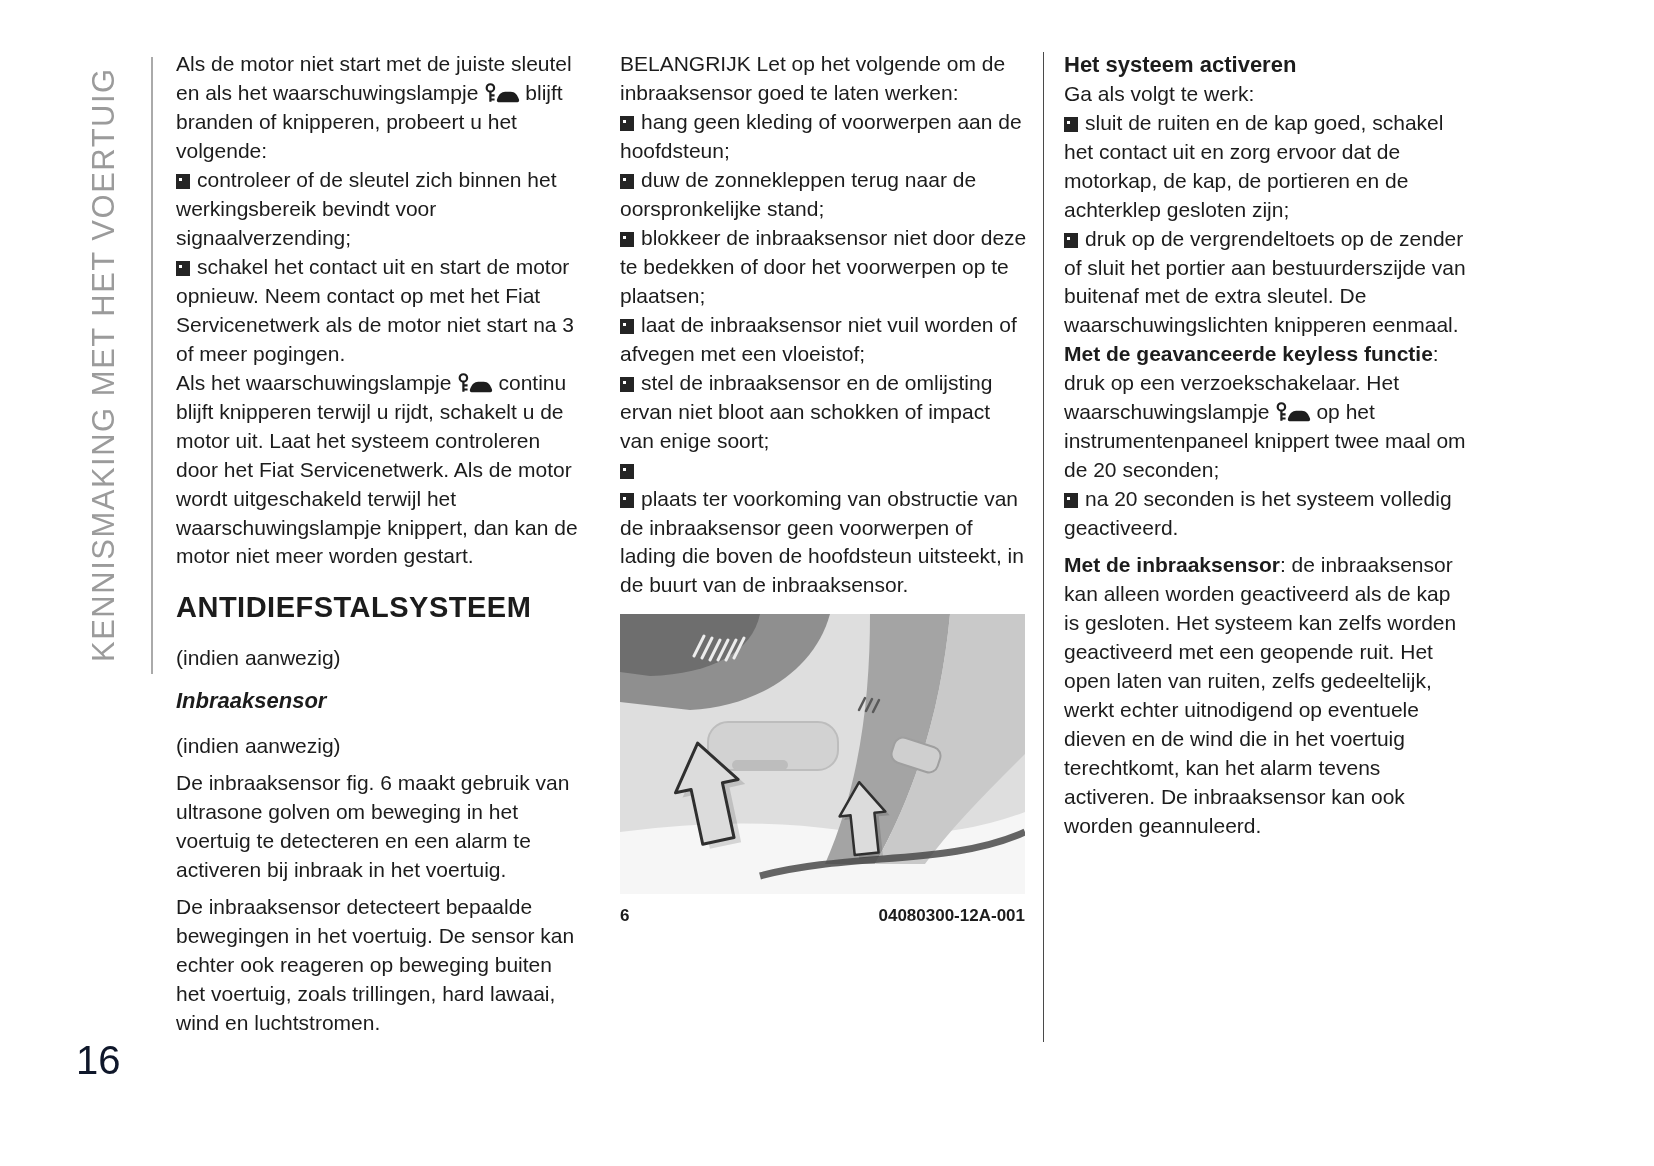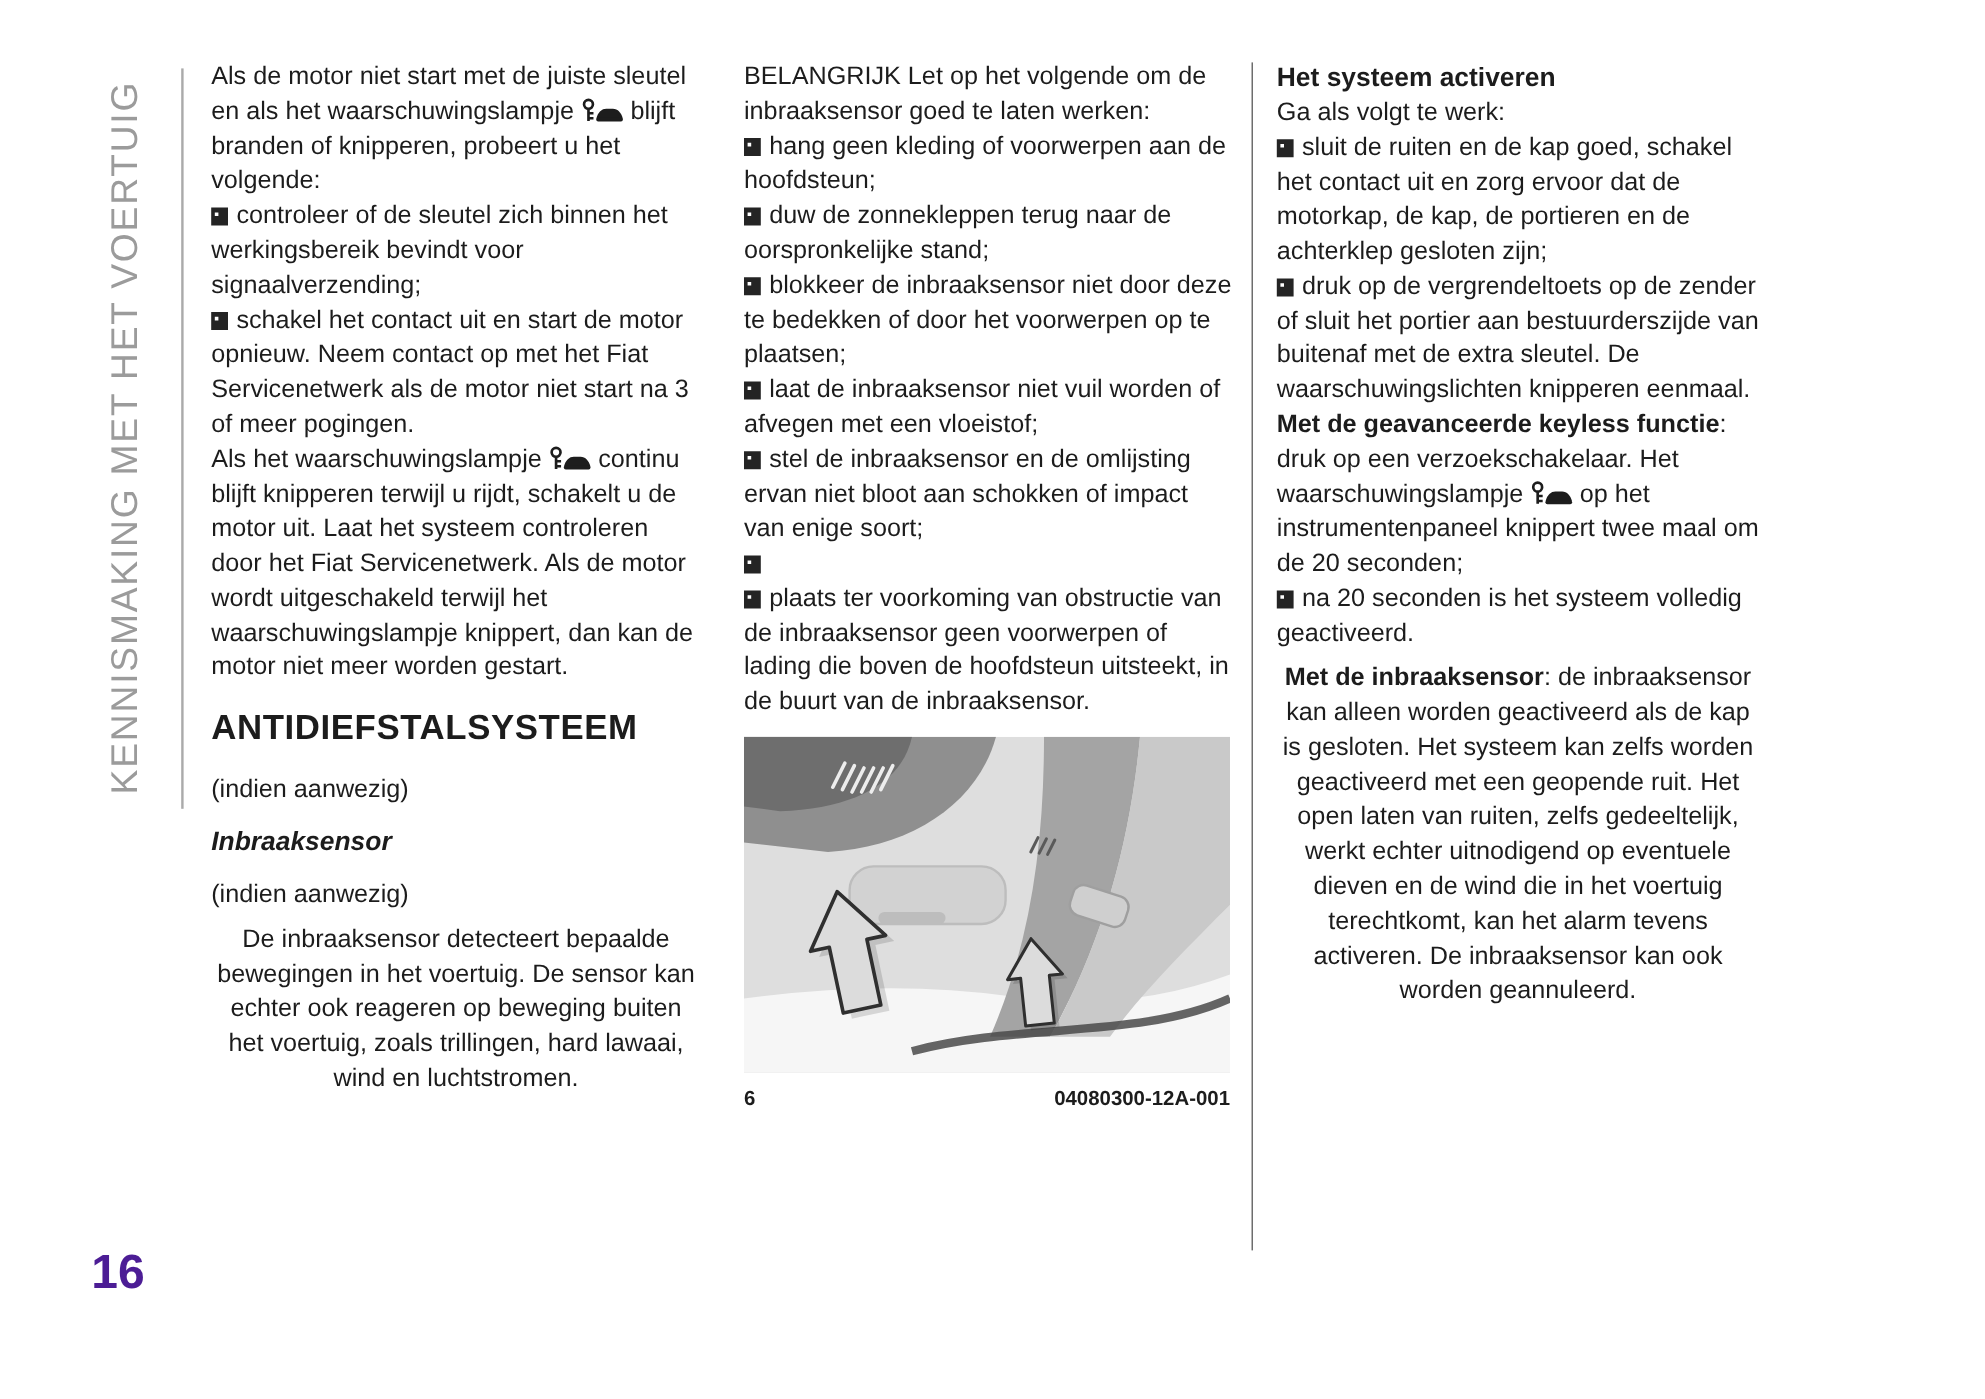--- a/index.html
+++ b/index.html
@@ -5,29 +5,29 @@
   html,body{margin:0;padding:0;background:#fff;}
   .page{position:relative;width:1654px;height:1166px;background:#fff;overflow:hidden;
         font-family:"Liberation Sans","DejaVu Sans",sans-serif;color:#1c1c1c;}
 
   .sidebar-text{position:absolute;left:86px;top:55px;height:620px;
         writing-mode:vertical-rl;transform:rotate(180deg);
         font-size:31px;letter-spacing:1.5px;color:#9b9b9b;
         text-align:center;white-space:nowrap;}
   .sidebar-rule{position:absolute;left:151px;top:57px;width:2px;height:617px;background:#aaa;}
   .col-divider{position:absolute;left:1043px;top:52px;width:1px;height:990px;background:#4a4a4a;}
-  .page-number{position:absolute;left:76px;top:1038px;font-size:40px;font-weight:bold;color:#4c1d95;}
+  .page-number{position:absolute;left:76px;top:1038px;font-size:40px;font-weight:normal;color:#0f172a;}
 
   .col{position:absolute;top:50px;font-size:21px;line-height:1.38;}
   .col1{left:176px;width:408px;}
   .col2{left:620px;width:408px;}
   .col3{left:1064px;width:402px;}
 
   p{margin:0;}
-  .gap{margin-top:8px;text-align:center;}
+  .gap{margin-top:8px;}
   .h1{font-size:29px;font-weight:bold;letter-spacing:.5px;line-height:1.15;}
   .h2{font-size:22px;font-weight:bold;margin-top:14px;line-height:1.25;font-style:italic;}
   .h3{font-size:22px;font-weight:bold;margin:0;line-height:1.35;}
   .note{margin:0;}
   b{font-weight:bold;}
 
   
   .sq{display:inline-block;width:14px;height:15px;margin-right:7px;vertical-align:-2px;
       background:#fff;border-style:solid;border-color:#242424;border-width:4px 8px 8px 3px;
       box-sizing:border-box;}
@@ -68,20 +68,21 @@
             <path d="M15 20 c1.5 -6 5 -9 9 -9 h6 c4.5 0 7.5 3.5 9 9 z" fill="#1d1d1d"></path>
             <rect x="15" y="19" width="24" height="3.4" rx="1.7" fill="#1d1d1d"></rect>
           </svg></span><span>continu blijft knipperen terwijl u rijdt, schakelt u de motor uit. Laat het systeem controleren door het Fiat Servicenetwerk. Als de motor wordt uitgeschakeld terwijl het waarschuwingslampje knippert, dan kan de motor niet meer worden gestart.</span></p>
 
     <h1 class="h1">ANTIDIEFSTALSYSTEEM</h1>
     <p class="note">(indien aanwezig)</p>
 
     <h2 class="h2">Inbraaksensor</h2>
     <p class="note">(indien aanwezig)</p>
 
+    <p class="gap">De inbraaksensor fig. 6 maakt gebruik van ultrasone golven om beweging in het voertuig te detecteren en een alarm te activeren bij inbraak in het voertuig.</p>
     <p class="gap">De inbraaksensor detecteert bepaalde bewegingen in het voertuig. De sensor kan echter ook reageren op beweging buiten het voertuig, zoals trillingen, hard lawaai, wind en luchtstromen.</p>
   </section>
 
   <section class="col col2">
     <p>BELANGRIJK Let op het volgende om de inbraaksensor goed te laten werken:</p>
 
     <p class="bullet"><span class="sq"></span><span>hang geen kleding of voorwerpen aan de hoofdsteun;</span></p>
     <p class="bullet"><span class="sq"></span><span>duw de zonnekleppen terug naar de oorspronkelijke stand;</span></p>
     <p class="bullet"><span class="sq"></span><span>blokkeer de inbraaksensor niet door deze te bedekken of door het voorwerpen op te plaatsen;</span></p>
     <p class="bullet"><span class="sq"></span><span>laat de inbraaksensor niet vuil worden of afvegen met een vloeistof;</span></p>

